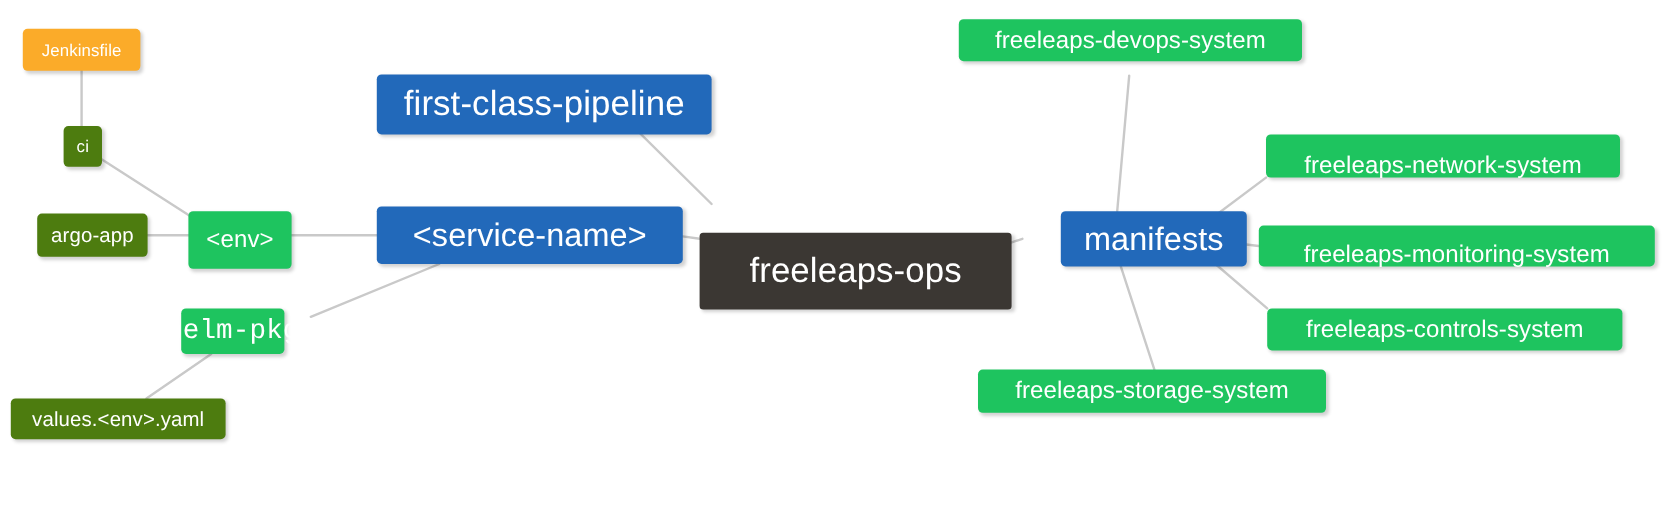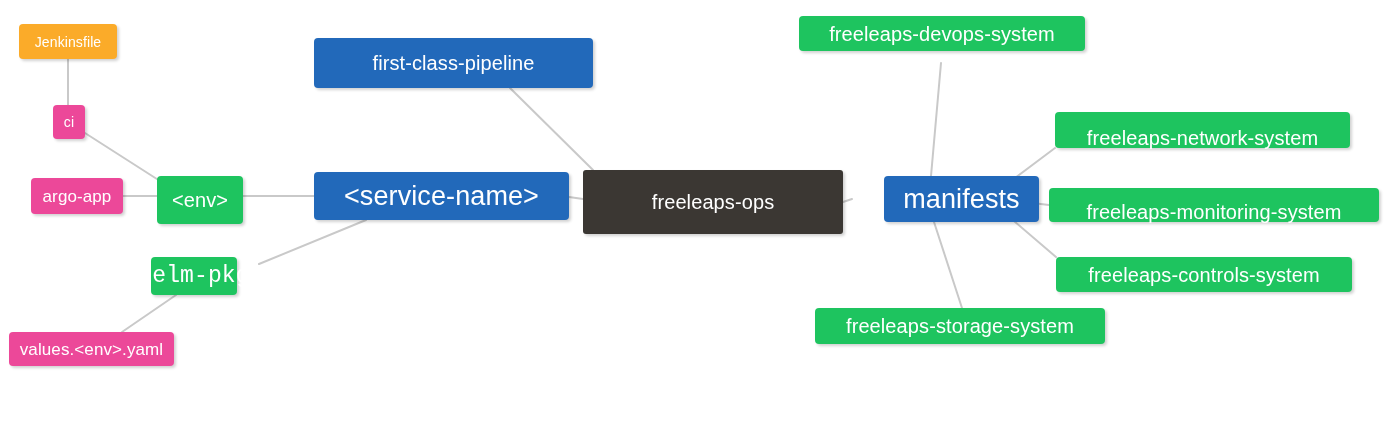--- a/index.html
+++ b/index.html
@@ -39,24 +39,24 @@
     box-shadow: 2px 2px 3px rgba(0,0,0,0.18);
     letter-spacing: 0.1px;
     line-height: 1;
   }
   .n-root {
     background: #3b3733;
     border-radius: 3px;
   }
   .n-branch  { background: #2269ba; }
   .n-leaf    { background: #1ec45f; }
-  .n-file    { background: #ec4899; justify-content: center; }
+  .n-file    { background: #4d7c0f; justify-content: center; }
   .n-warn    { background: #fbab29; }
 
-  .sz-xxl { font-size: 20px; }
+  .sz-xxl { font-size: 29px; margin-top: 24px; }
   .sz-xl  { font-size: 27px; }
   .sz-lg  { font-size: 23px; }
   .sz-md  { font-size: 20px; }
   .sz-sm  { font-size: 17px; }
   .sz-xs  { font-size: 14px; }
 </style>
 </head>
 <body>
 
 <div id="canvas">
@@ -85,21 +85,21 @@
       </div>
       <div class="node n-file sz-sm" style="left: 31px; top: 178px; width: 92px; height: 36px;">
         <span>argo-app</span>
       </div>
       <div class="node n-leaf sz-md" style="left: 157px; top: 176px; width: 86px; height: 48px;">
         <span>&lt;env&gt;</span>
       </div>
       <div class="node n-leaf sz-lg" style="left: 151px; top: 257px; width: 86px; height: 38px; font-family: Liberation Mono, monospace;">
         <span>helm-pkg</span>
       </div>
-      <div class="node n-file sz-sm" style="left: 9px; top: 332px; width: 165px; height: 34px;">
+      <div class="node n-file sz-sm" style="left: 9px; top: 332px; width: 179px; height: 34px;">
         <span>values.&lt;env&gt;.yaml</span>
       </div>
       <div class="node n-branch sz-xl" style="left: 314px; top: 172px; width: 255px; height: 48px;">
         <span>&lt;service-name&gt;</span>
       </div>
       <div class="node n-branch sz-xxl" style="left: 314px; top: 38px; width: 279px; height: 50px;">
         <span>first-class-pipeline</span>
       </div>
       <div class="node n-root sz-xxl" style="left: 583px; top: 170px; width: 260px; height: 64px;">
         <span>freeleaps-ops</span>

